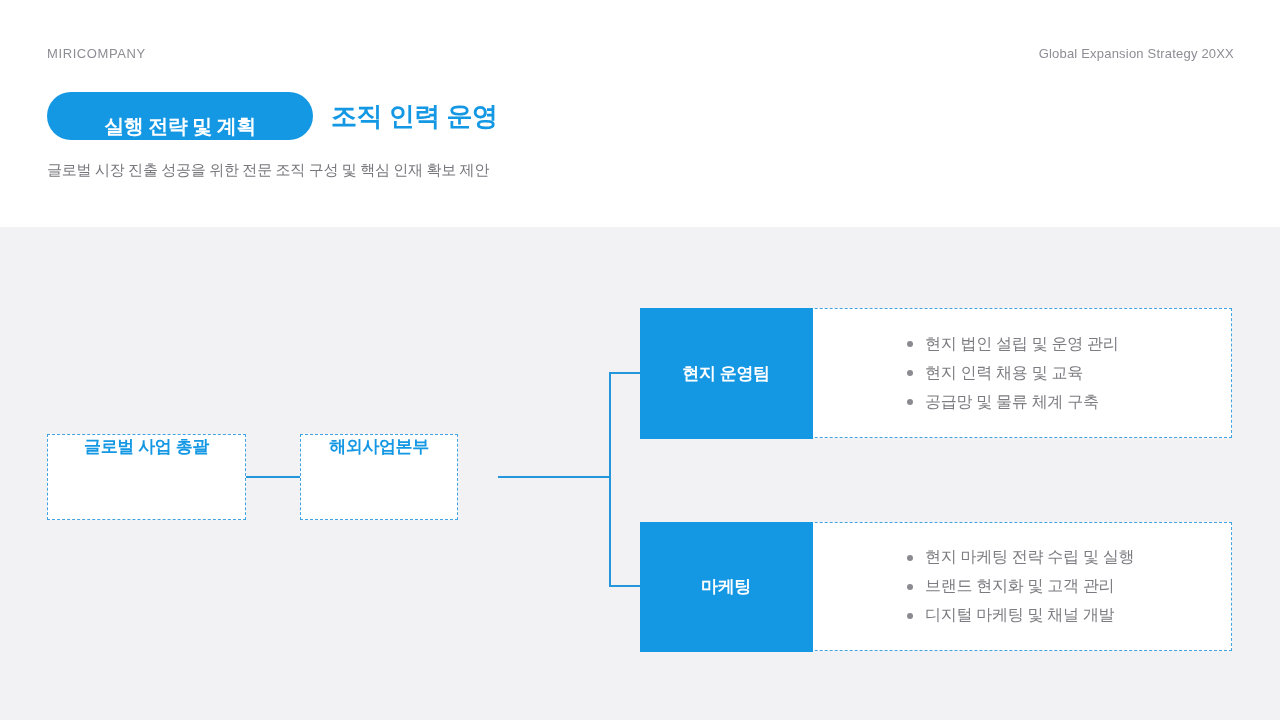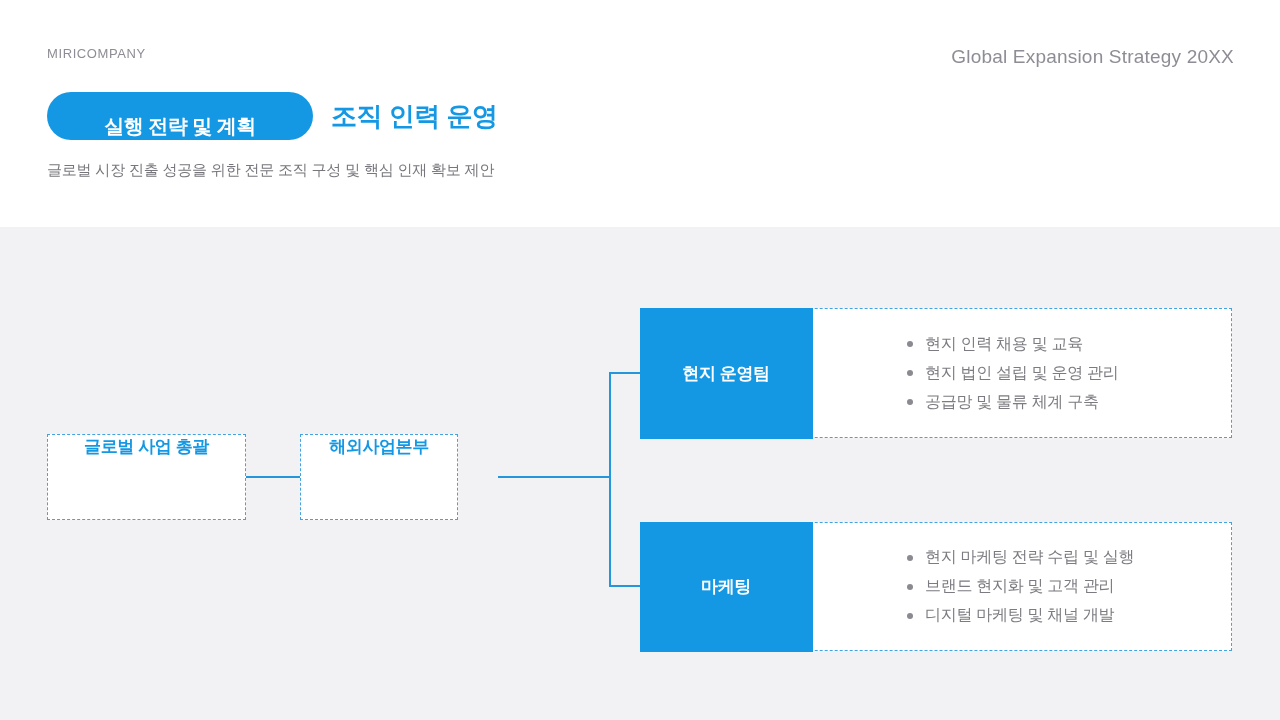--- a/index.html
+++ b/index.html
@@ -14,37 +14,37 @@
   .header-band{
     position:absolute;left:0;top:0;width:1280px;height:227px;
     background:#ffffff;
   }
   .company-label{
     position:absolute;left:47px;top:46px;
     font-size:13px;color:#8d8d95;letter-spacing:0.6px;
   }
   .deck-title{
     position:absolute;right:46px;top:46px;
-    font-size:19px;color:#8d8d95;letter-spacing:0.2px;
+    font-size:13px;color:#8d8d95;letter-spacing:0.2px;
   }
   .badge-pill{
     position:absolute;left:47px;top:92px;
     width:266px;height:48px;border-radius:24px;
     background:#1598e4;
     display:flex;align-items:flex-end;justify-content:center;
     color:#ffffff;font-size:20px;font-weight:bold;letter-spacing:-0.5px;
   }
   .page-title{
     position:absolute;left:331px;top:92px;height:48px;
     line-height:48px;font-size:26px;font-weight:bold;
     color:#1598e4;letter-spacing:-0.5px;margin:0;
   }
   .subtitle{
     position:absolute;left:47px;top:161px;
-    font-size:15px;color:#76767c;letter-spacing:-0.2px;margin:0;
+    font-size:15px;color:#76767c;letter-spacing:-0.2px;margin:0;font-family:Liberation Serif, serif;
   }
   
   .org-node{
     position:absolute;box-sizing:border-box;
     background:#ffffff;border:1.5px dashed #42a3e2;
     display:flex;align-items:flex-start;justify-content:center;
     color:#1598e4;font-size:17px;font-weight:bold;letter-spacing:-0.4px;
   }
   .node-root{left:47px;top:434px;width:199px;height:86px;}
   .node-division{left:300px;top:434px;width:158px;height:86px;}
@@ -110,25 +110,25 @@
   <div class="connector conn-branch-top"></div>
   <div class="connector conn-branch-bottom"></div>
 
   <div class="team-group team-group-1">
     <div class="team-label">
       <span>현지 운영팀</span>
     </div>
     <ul class="duty-list">
       <li class="duty-item">
         <span class="duty-dot"></span>
-        <span>현지 인력 채용 및 교육</span>
+        <span>현지 법인 설립 및 운영 관리</span>
       </li>
       <li class="duty-item">
         <span class="duty-dot"></span>
-        <span>현지 법인 설립 및 운영 관리</span>
+        <span>현지 인력 채용 및 교육</span>
       </li>
       <li class="duty-item">
         <span class="duty-dot"></span>
         <span>공급망 및 물류 체계 구축</span>
       </li>
     </ul>
   </div>
 
   <div class="team-group team-group-2">
     <div class="team-label">

